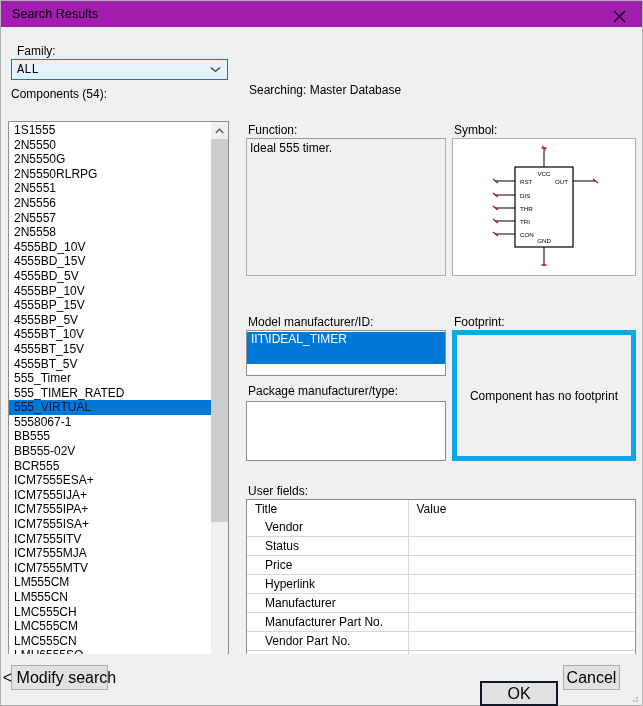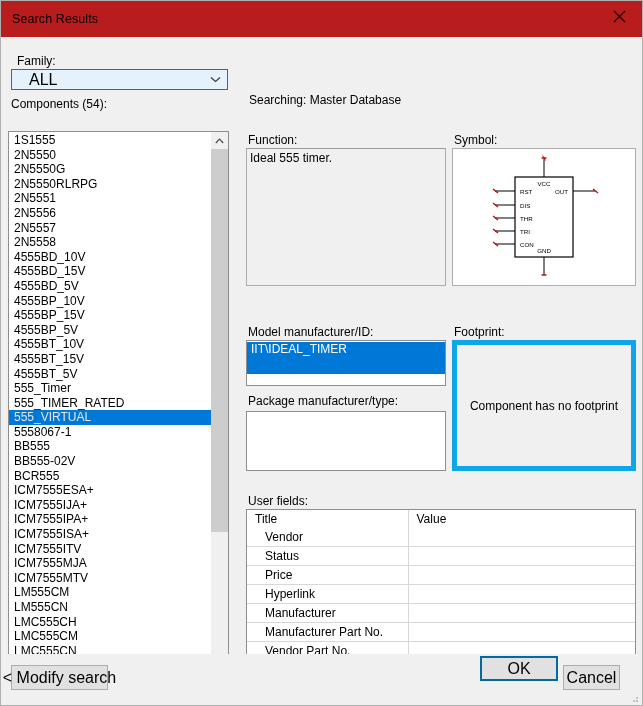--- a/index.html
+++ b/index.html
@@ -20,22 +20,22 @@
     position: absolute;
     inset: 0;
     background: #f0f0f0;
     border: 1px solid #b0b0b0;
     box-sizing: border-box;
     display: flex;
     flex-direction: column;
   }
   
   .titlebar {
-    height: 36px;
-    background: #b91c1c;
+    height: 26px;
+    background: #a21caf;
     display: flex;
     align-items: center;
     flex: 0 0 auto;
     position: relative;
     text-align: center;
   }
   .titlebar-text {
     margin-left: 11px;
     font-size: 12.5px;
     color: #000;
@@ -72,23 +72,24 @@
     left: 10px;  top: 32px;
     width: 217px; height: 21px;
     box-sizing: border-box;
     background: #e5f1fb;
     border: 1px solid #0078d7;
     display: flex;
     align-items: center;
     cursor: default;
   }
   .family-combo .val {
-    margin-left: 17px;
-    font-size: 16px;
+    margin-left: 5px;
+    font-size: 12px;
     flex: 1 1 auto;
+    font-family: Liberation Mono, monospace;
   }
   .family-combo .arrow {
     width: 17px;
     display: flex;
     align-items: center;
     justify-content: center;
     margin-right: 3px;
   }
   .components-label { position: absolute; left: 10px; top: 60px; }
   .list-wrap {
@@ -109,21 +110,21 @@
   .list-item {
     height: 14.6px;
     line-height: 14.6px;
     padding-left: 5px;
     font-size: 12px;
     white-space: nowrap;
     cursor: default;
   }
   .list-item.selected {
     background: #0078d7;
-    color: #e5e5e5;
+    color: #0f172a;
   }
   
   .vscroll {
     width: 17px;
     flex: 0 0 17px;
     background: #f0f0f0;
     position: relative;
     border-left: 0;
   }
   .sb-arrow {
@@ -272,22 +273,22 @@
     color: #000;
     height: 25px;
     display: flex;
     align-items: center;
     justify-content: center;
     cursor: default;
     white-space: nowrap;
   }
   .btn.modify { left: 10px;  top: 11px; width: 97px; }
   .btn.help   { left: 396px; top: 11px; width: 90px; margin-top: 48px; }
-  .btn.ok     { left: 479px; top: 2px; width: 78px;
-                border: 2px solid #0369a1; }
+  .btn.ok     { left: 479px; top: 27px; width: 78px;
+                border: 2px solid #0f172a; }
   .btn.cancel { left: 562px; top: 11px; width: 57px; }
   .grip {
     position: absolute;
     right: 3px; bottom: 2px;
     width: 10px; height: 10px;
   }
   .grip i {
     position: absolute;
     width: 2px; height: 2px;
     background: #c0c0c0;

